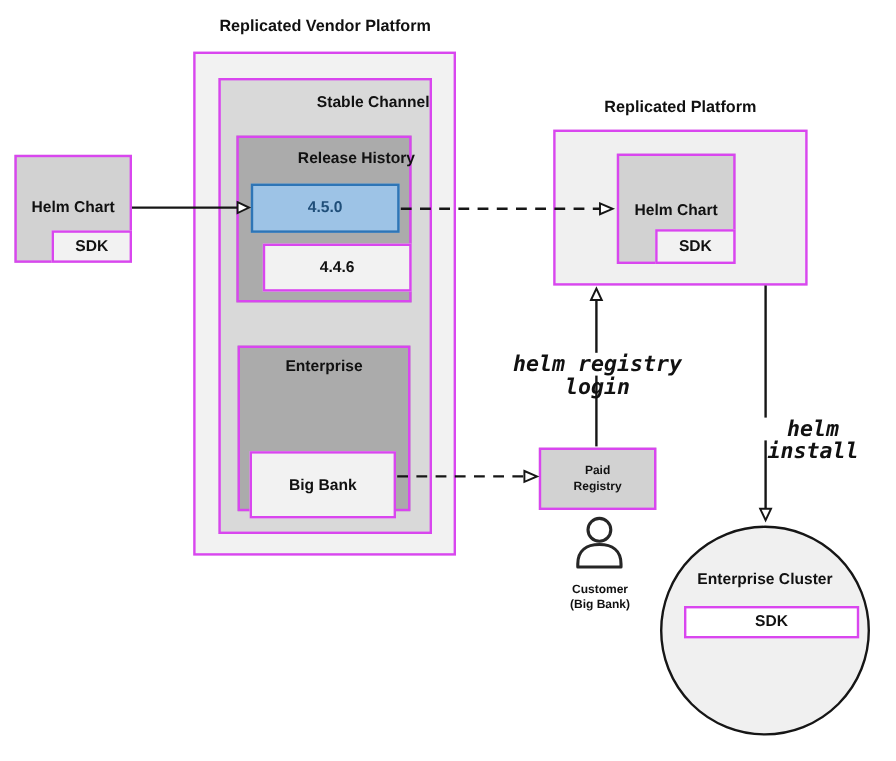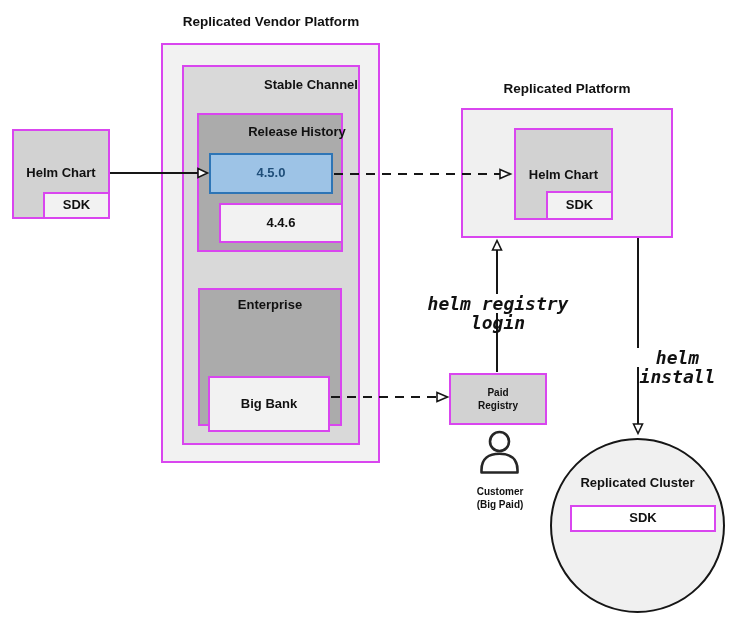--- a/index.html
+++ b/index.html
@@ -58,25 +58,25 @@
   <div class="lbl" style="left:514px;top:167px;width:99px;">Helm Chart</div>
   <div class="box cell fill-light" style="left:546px;top:191px;width:67px;height:29px;">SDK</div>
 
   <div class="box fill-gray twoline" style="left:449px;top:373px;width:98px;height:52px;">
     <span>Paid</span>
     <span>Registry</span>
   </div>
 
   <div class="twoline" style="position:absolute;left:440px;top:485px;width:120px;text-align:center;">
     <span>Customer</span>
-    <span>(Big Paid)</span>
+    <span>(Big Bank)</span>
   </div>
 
   <div class="circle" style="left:550px;top:438px;width:175px;height:175px;"></div>
-  <div class="lbl" style="left:552px;top:475px;width:171px;">Replicated Cluster</div>
+  <div class="lbl" style="left:552px;top:475px;width:171px;">Enterprise Cluster</div>
   <div class="box cell" style="left:570px;top:505px;width:146px;height:27px;background:#ffffff;">SDK</div>
 
   <svg id="overlay" width="747" height="634" viewBox="0 0 747 634">
 
     <g stroke="#161616" fill="none">
       <line x1="110" y1="173" x2="198" y2="173" stroke-width="2"></line>
       <polygon points="198,168.5 207.5,173 198,177.5" fill="#ffffff" stroke-width="1.6"></polygon>
     </g>
 
     <g stroke="#161616" fill="none">

